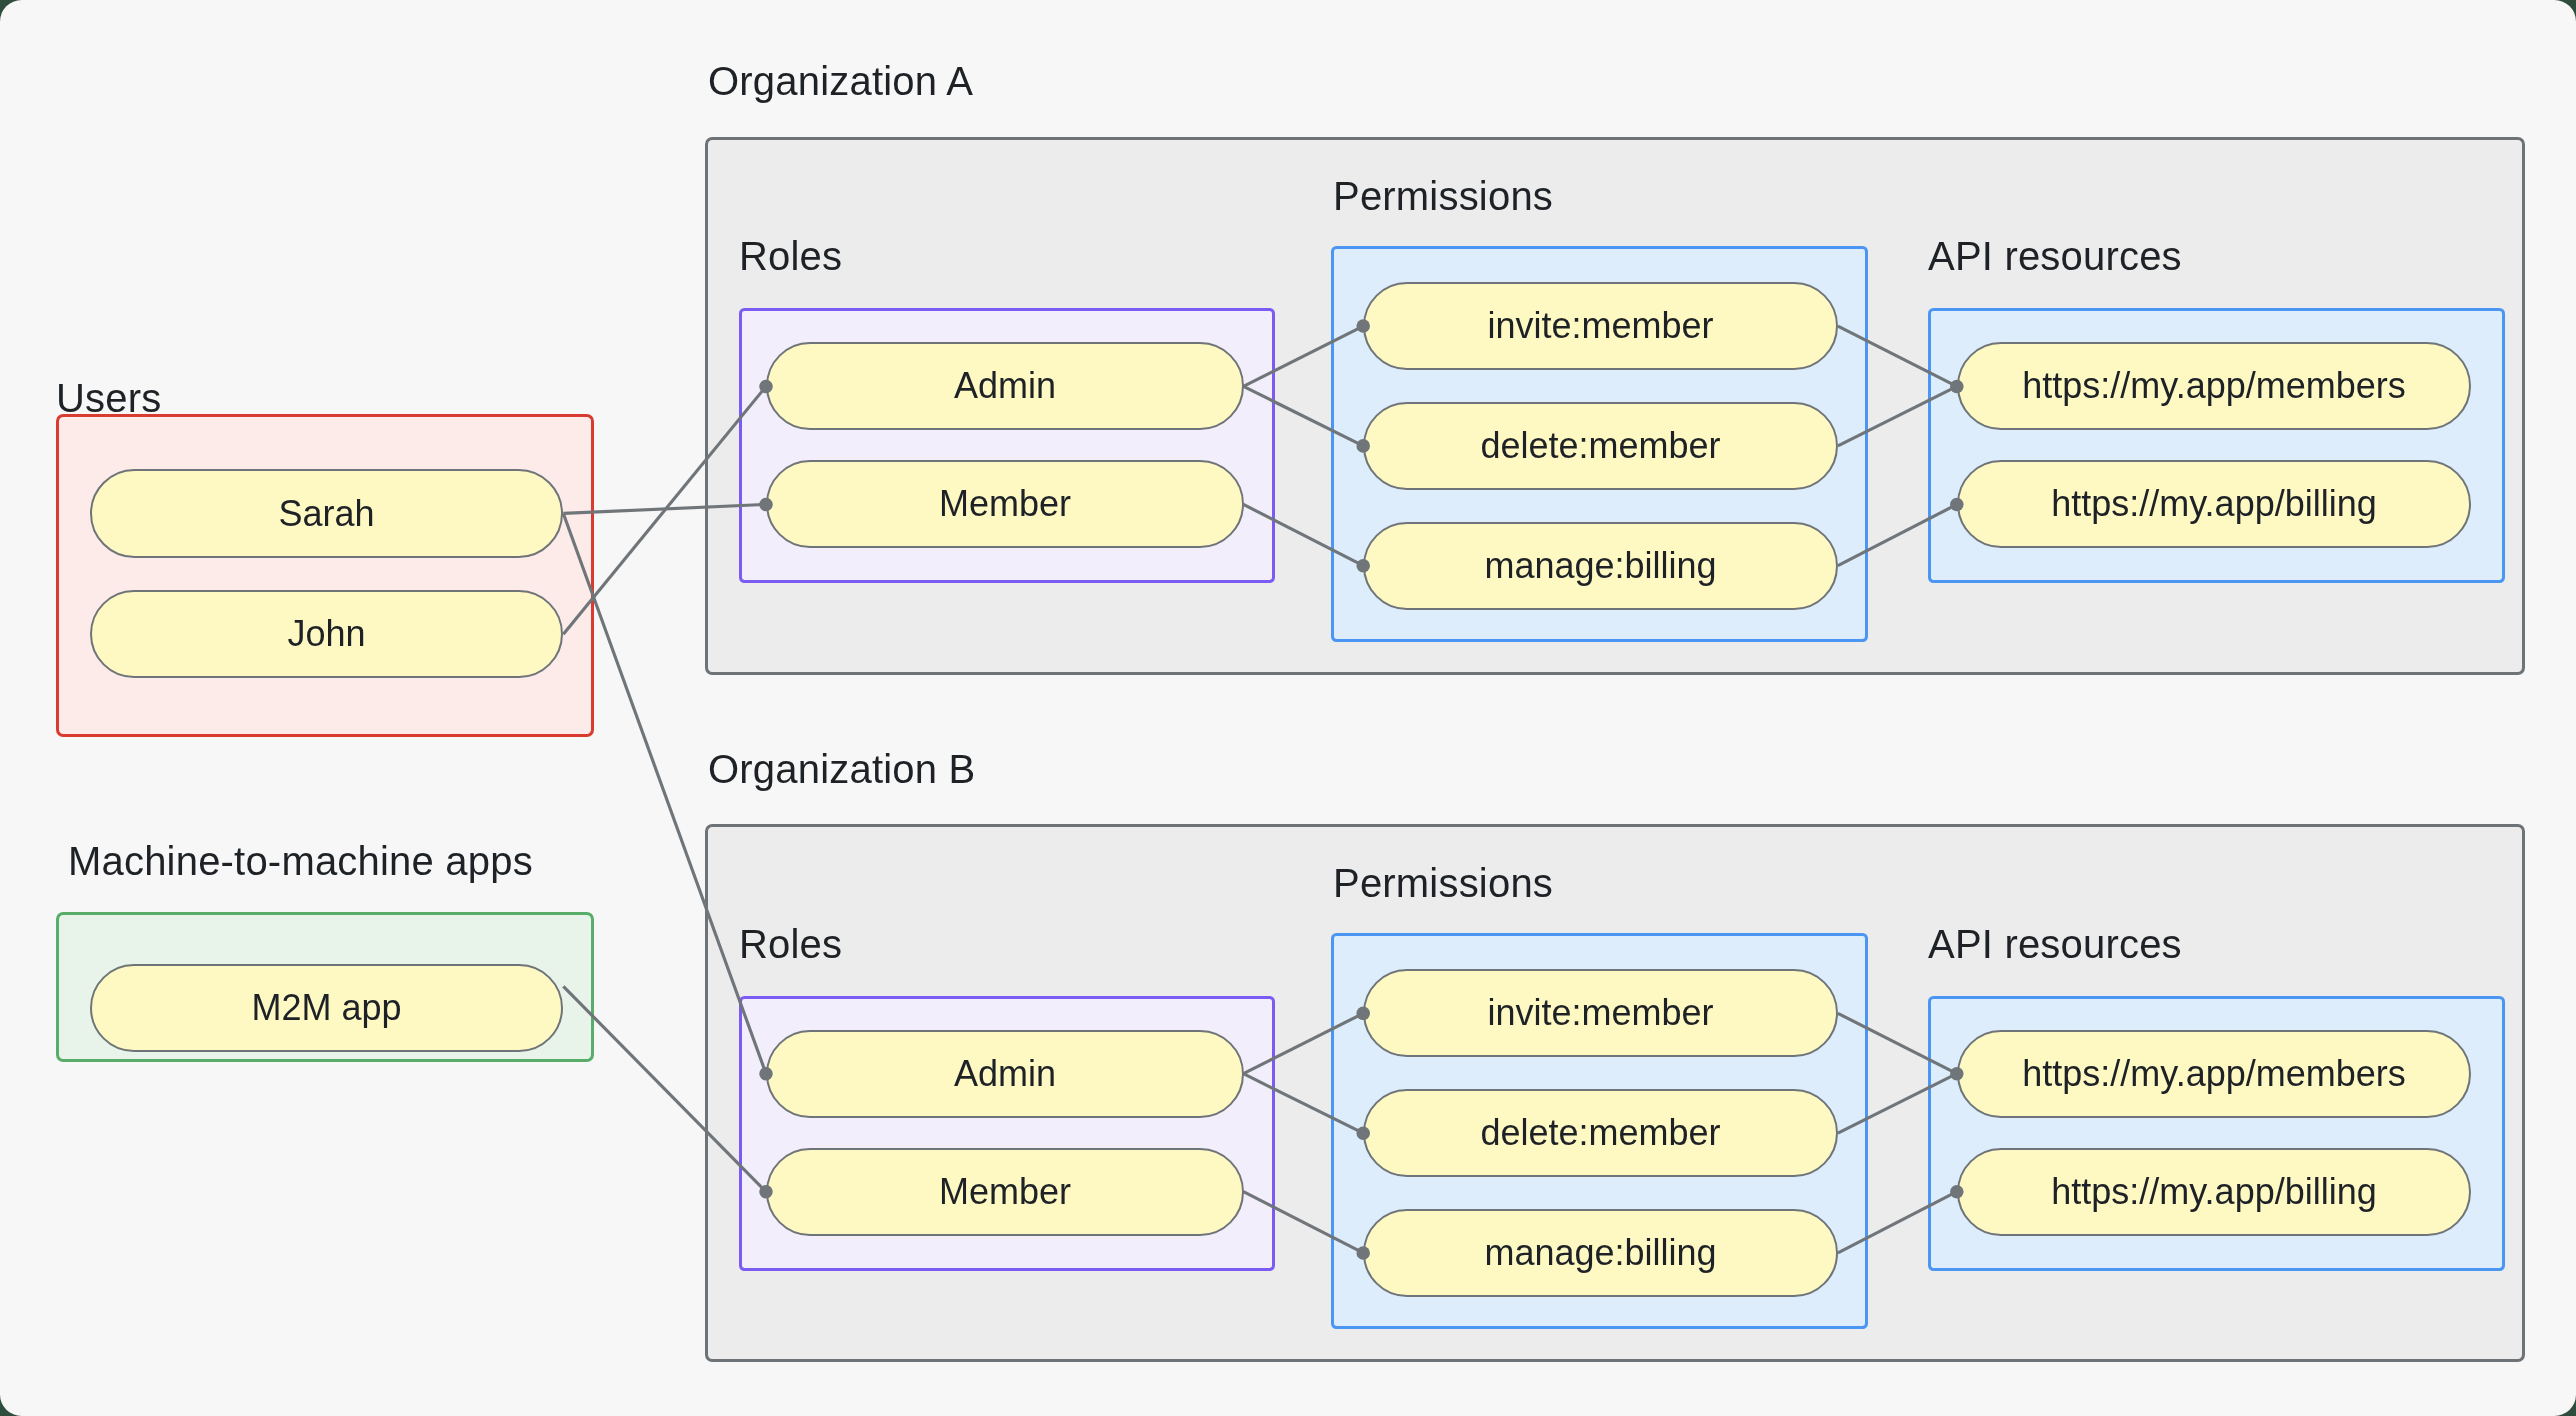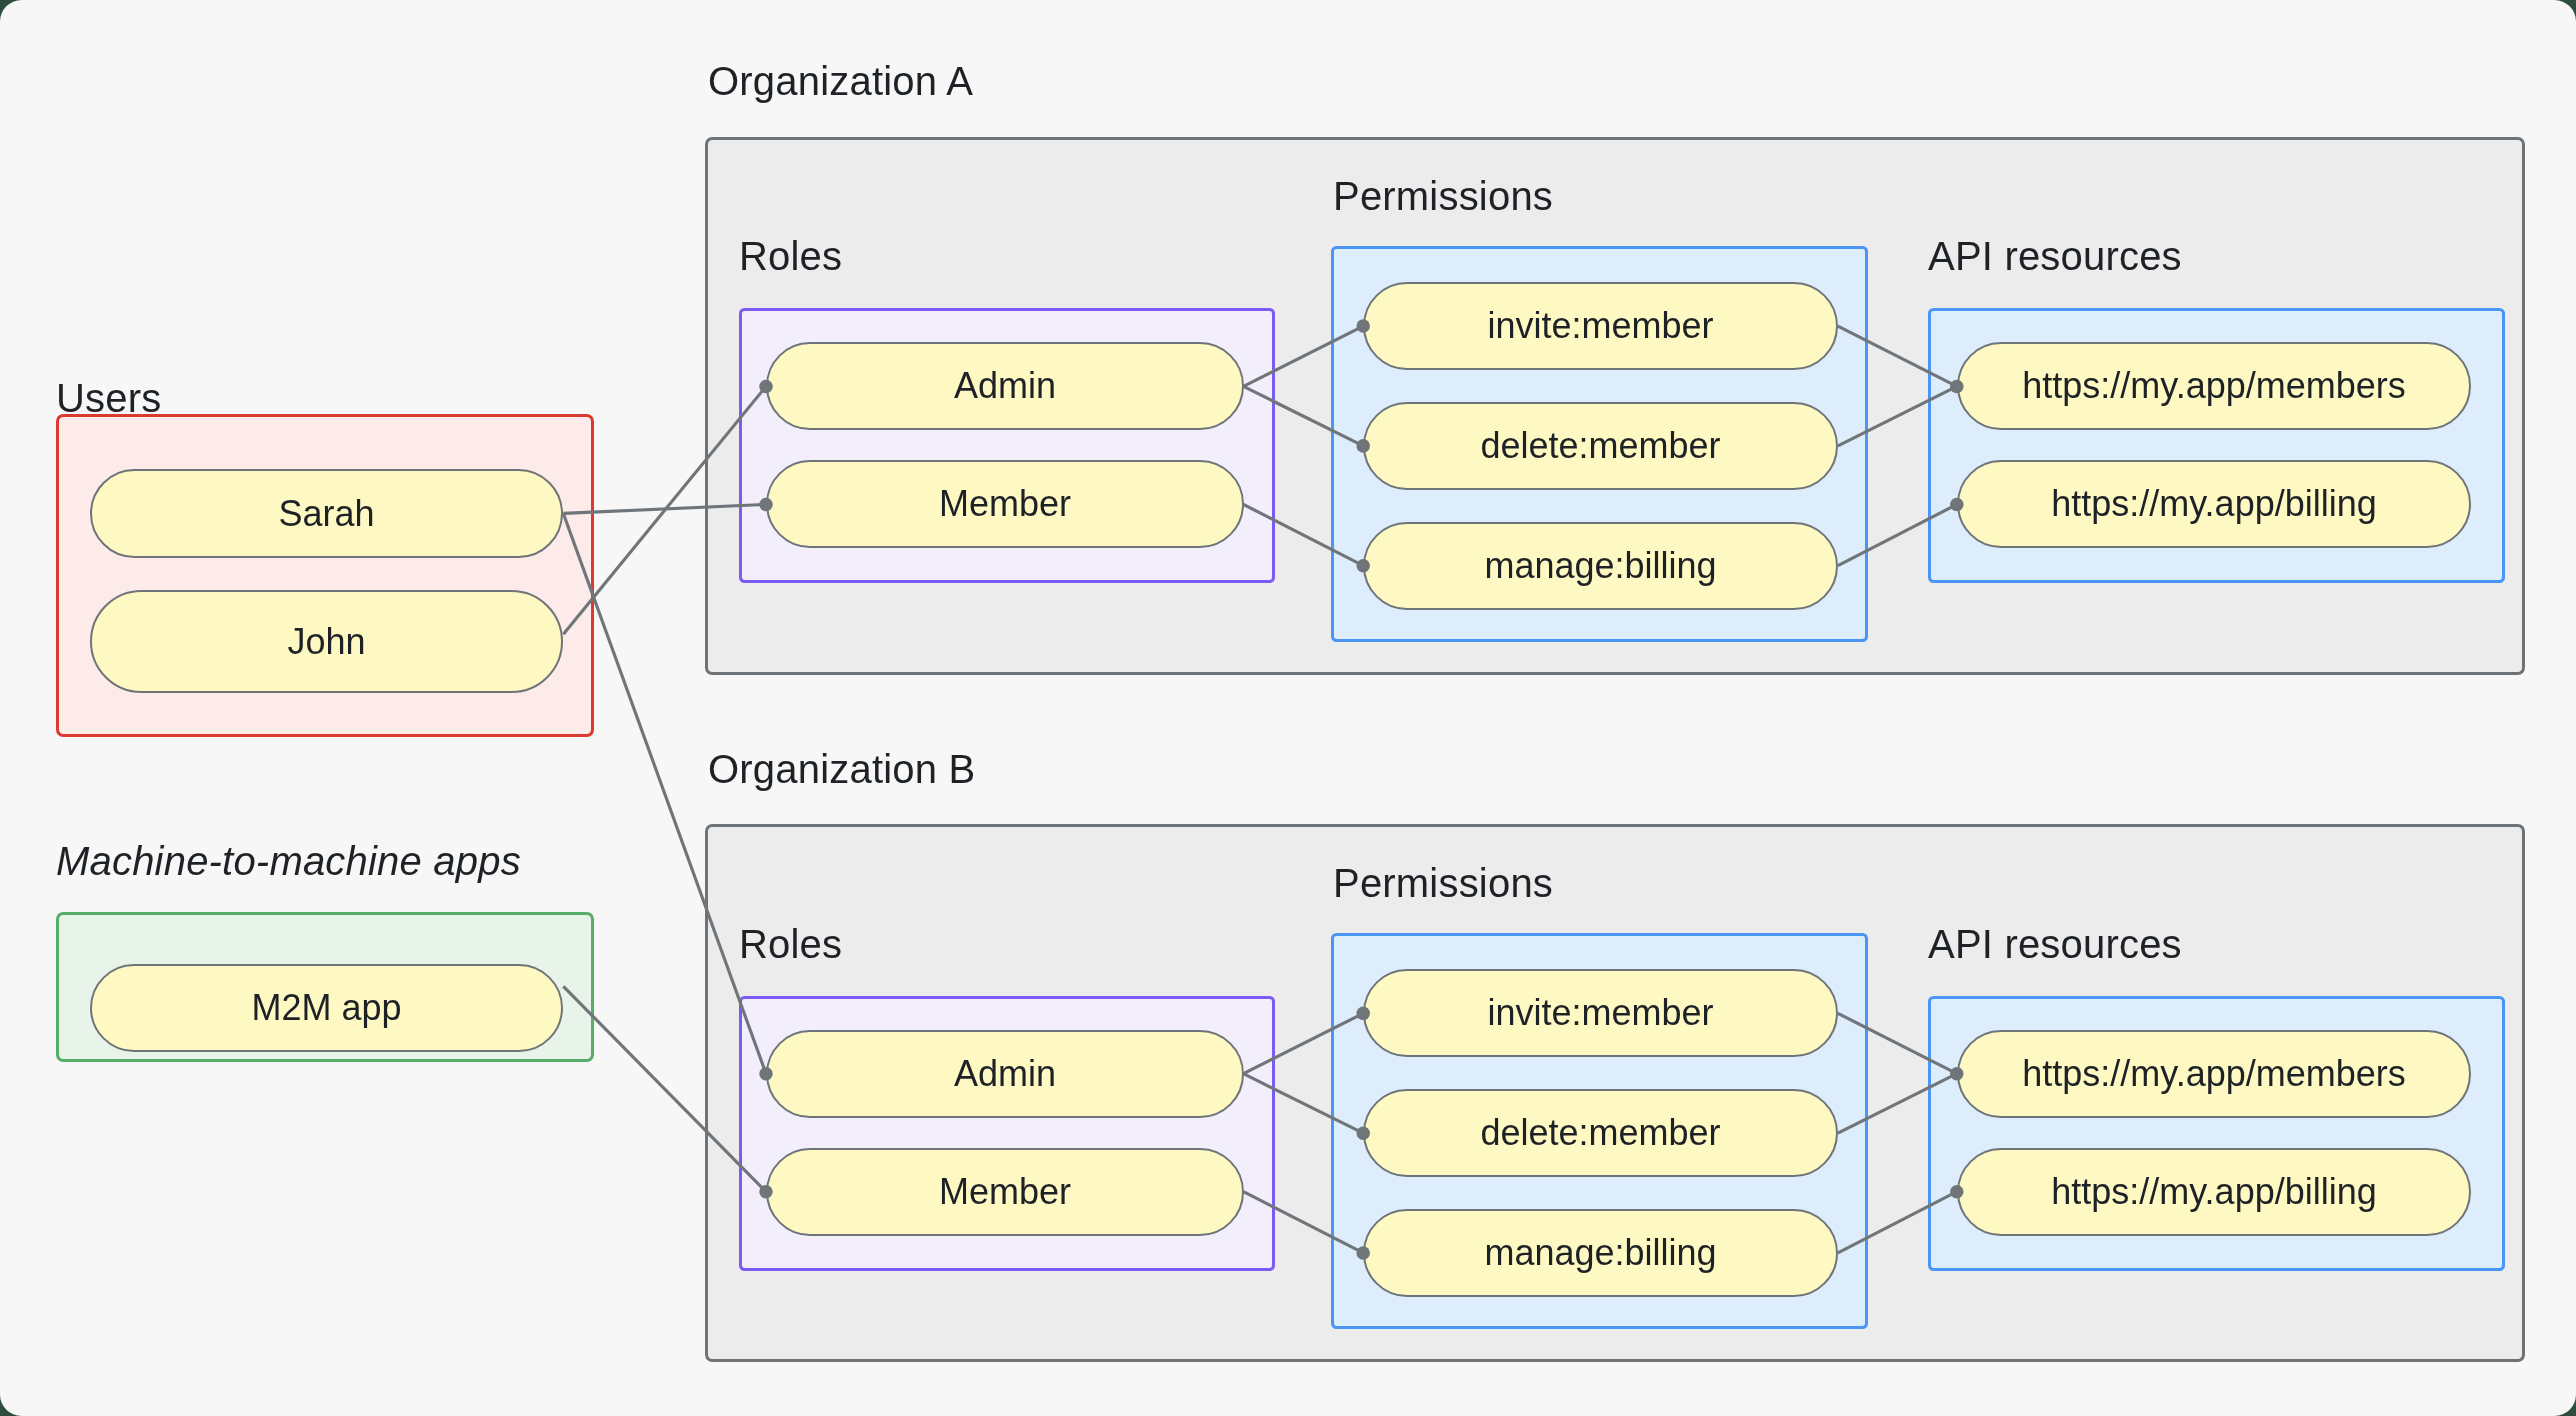--- a/index.html
+++ b/index.html
@@ -75,25 +75,25 @@
 
 <div class="canvas">
 
   <div class="abs section-label" style="left:56px;top:337px;margin-top:39px;">Users</div>
 
   <div class="group-box box-red" style="left:56px;top:414px;width:538px;height:323px;"></div>
 
   <div class="pill" style="left:90px;top:469px;width:473px;height:89px;">
     <span>Sarah</span>
   </div>
-  <div class="pill" style="left:90px;top:590px;width:473px;height:103px;">
+  <div class="pill" style="left:90px;top:590px;width:473px;height:88px;">
     <span>John</span>
   </div>
 
-  <div class="abs section-label" style="left:56px;top:839px;font-style:italic;">Machine-to-machine apps</div>
+  <div class="abs section-label" style="left:68px;top:839px;">Machine-to-machine apps</div>
 
   <div class="group-box box-green" style="left:56px;top:912px;width:538px;height:150px;"></div>
 
   <div class="pill" style="left:90px;top:942px;width:473px;height:88px;margin-top:22px;">
     <span>M2M app</span>
   </div>
 
   <div class="abs section-label" style="left:708px;top:59px;">Organization A</div>
 
   <div class="org-box" style="left:705px;top:137px;width:1820px;height:538px;"></div>

